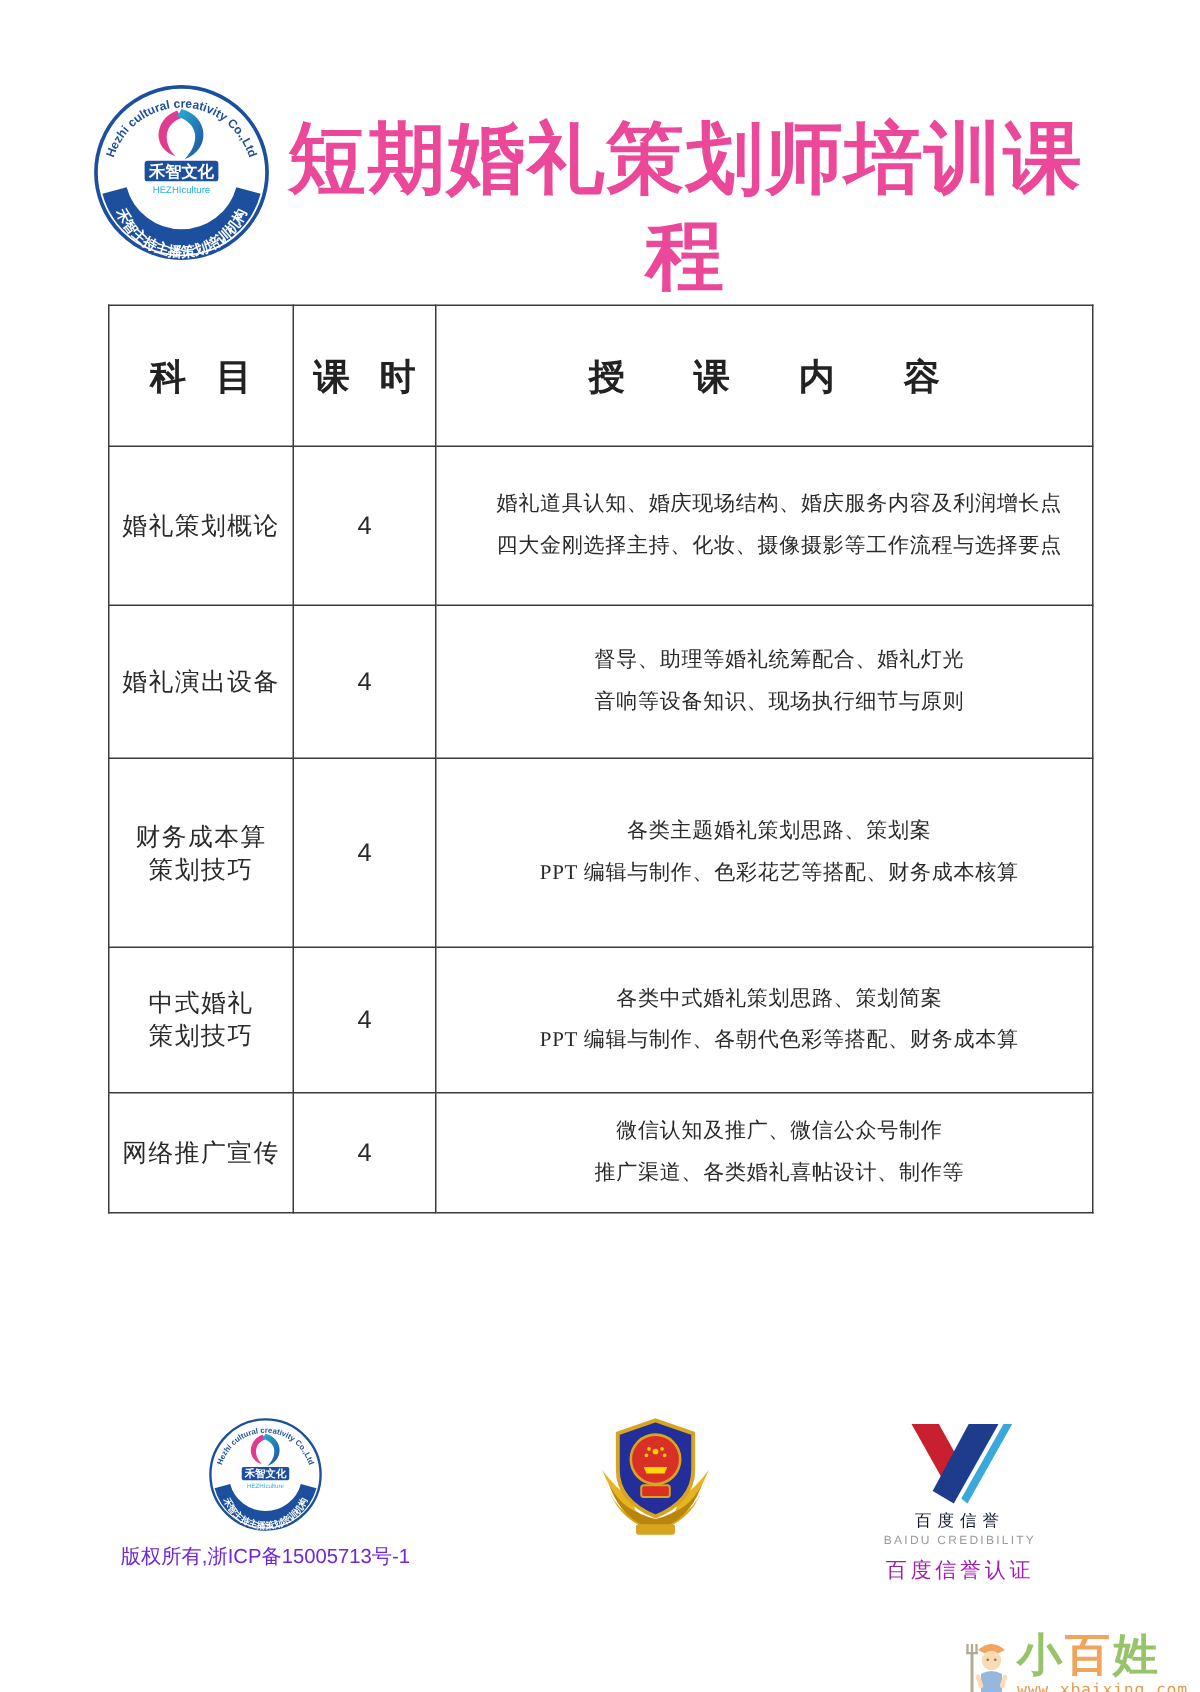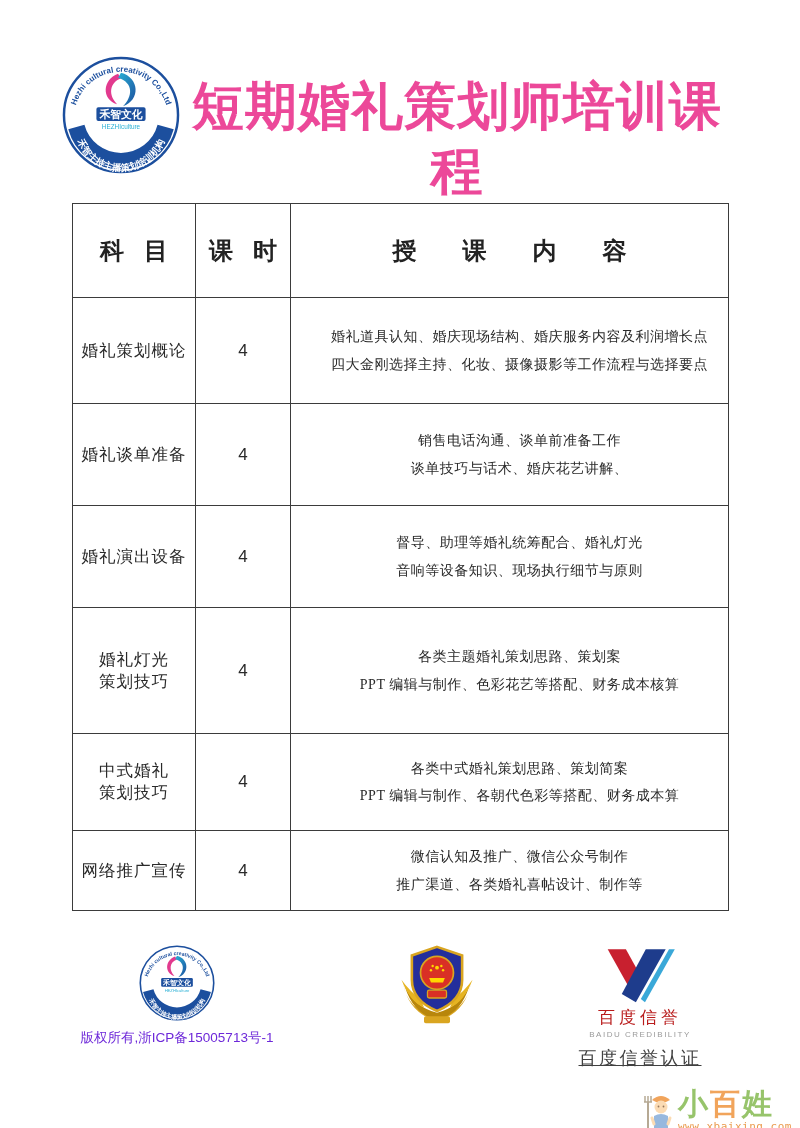--- a/index.html
+++ b/index.html
@@ -32,23 +32,23 @@
   .logo-small{width:76px;height:76px;display:block;margin:0 auto;}
   .copyright{margin-top:8px;font-family:"Liberation Sans","DejaVu Sans",sans-serif;
              font-size:13.5px;color:#6d28d9;}
   .f-mid{position:absolute;left:318px;top:941px;width:238px;text-align:center;}
   .badge-svg{width:78px;height:88px;display:block;margin:0 auto;}
   .police-text{margin-top:6px;font-family:"Liberation Sans","DejaVu Sans",sans-serif;
                font-size:15.5px;font-weight:bold;color:#0e0e0e;}
   .f-right{position:absolute;left:572px;top:946px;width:136px;text-align:center;
            font-family:"Liberation Sans","DejaVu Sans",sans-serif;}
   .baidu-svg{width:86px;height:58px;display:block;margin:0 auto;}
-  .bd-title{font-size:17px;color:#b91c1c;letter-spacing:4px;margin-top:2px;}
+  .bd-title{font-size:11px;color:#0f172a;letter-spacing:4px;margin-top:2px;}
   .bd-sub{font-size:8px;color:#9a9a9a;letter-spacing:1.5px;margin-top:1px;}
-  .bd-cert{font-size:18px;color:#404040;letter-spacing:2.5px;margin-top:7px;text-decoration:underline;}
+  .bd-cert{font-size:14px;color:#a21caf;letter-spacing:2.5px;margin-top:7px;}
 
   
   .watermark{position:absolute;left:642px;top:1088px;width:156px;display:flex;
              align-items:flex-start;opacity:.92;}
   .farmer-svg{width:34px;height:56px;flex:0 0 auto;}
   .wm-text{margin-left:2px;}
   .wm-name{font-size:30px;font-weight:bold;line-height:1.05;letter-spacing:2px;
            font-family:"Liberation Serif","DejaVu Serif",serif;}
   .wm-g{color:#8fbf5f;} .wm-o{color:#f09d4e;}
   .wm-url{font-family:"DejaVu Sans Mono","Liberation Mono",monospace;font-size:11px;
@@ -106,45 +106,34 @@
         <td class="subj">
           <div>婚礼策划概论</div>
           <div></div>
           </td>
         <td class="hrs">4</td>
         <td class="cont">
           <div>婚礼道具认知、婚庆现场结构、婚庆服务内容及利润增长点</div>
           <div>四大金刚选择主持、化妆、摄像摄影等工作流程与选择要点</div>
           </td>
       </tr>
-      <tr class="r2">
-        <td class="subj">
-          <div>婚礼谈单准备</div>
-          <div></div>
-          </td>
-        <td class="hrs">4</td>
-        <td class="cont">
-          <div>销售电话沟通、谈单前准备工作</div>
-          <div>谈单技巧与话术、婚庆花艺讲解、</div>
-          </td>
-      </tr>
       <tr class="r3">
         <td class="subj">
           <div>婚礼演出设备</div>
           <div></div>
           </td>
         <td class="hrs">4</td>
         <td class="cont">
           <div>督导、助理等婚礼统筹配合、婚礼灯光</div>
           <div>音响等设备知识、现场执行细节与原则</div>
           </td>
       </tr>
       <tr class="r4">
         <td class="subj">
-          <div>婚礼灯光</div>
+          <div>财务成本算</div>
           <div>策划技巧</div>
           </td>
         <td class="hrs">4</td>
         <td class="cont">
           <div>各类主题婚礼策划思路、策划案</div>
           <div>PPT 编辑与制作、色彩花艺等搭配、财务成本核算</div>
           </td>
       </tr>
       <tr class="r5">
         <td class="subj">

